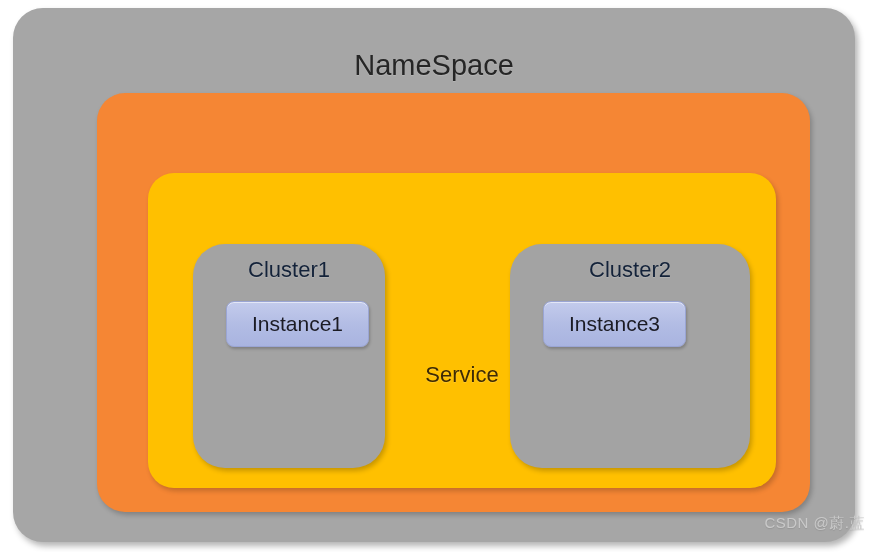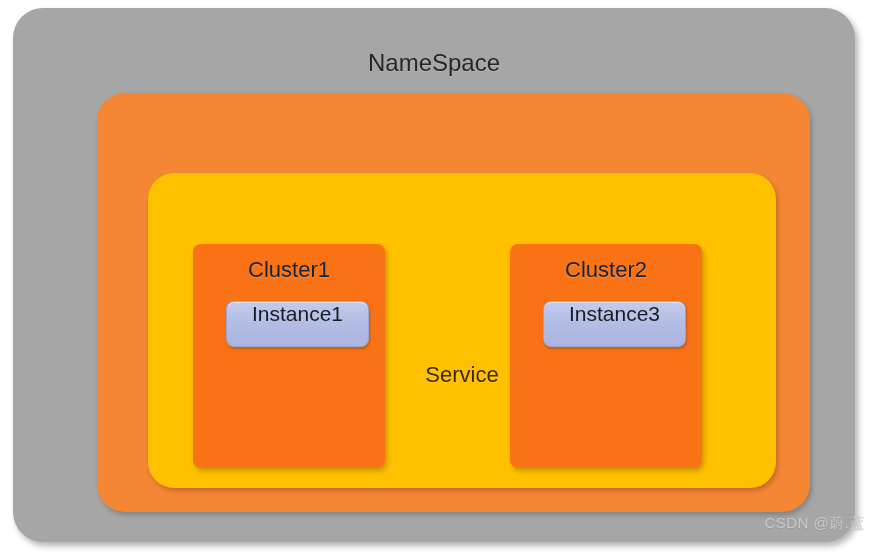--- a/index.html
+++ b/index.html
@@ -53,42 +53,42 @@
     border-radius: 26px;
     box-shadow: 2px 3px 5px rgba(0,0,0,0.20);
   }
 
   
   .cluster-box {
     position: absolute;
     top: 71px;
     width: 192px;
     height: 224px;
-    background: #f97316;
-    border-radius: 8px;
+    background: #a3a3a3;
+    border-radius: 32px;
     box-shadow: 2px 3px 5px rgba(0,0,0,0.22);
   }
   .cluster-1 { left: 45px; }
-  .cluster-2 { left: 362px; }
+  .cluster-2 { left: 362px; padding-left: 48px; }
 
   
   .section-title {
     position: absolute;
     left: 0;
     width: 100%;
     text-align: center;
     color: #1a1a1a;
     font-weight: 400;
     text-shadow: 0 1px 1px rgba(255,255,255,0.18);
     white-space: nowrap;
     pointer-events: none;
   }
   .title-namespace {
     top: 41px;
-    font-size: 24px;
+    font-size: 29px;
     color: #262626;
   }
   .title-group {
     top: 122px;
     font-size: 23px;
     color: #2b1d0d;
   }
   .title-service {
     top: 189px;
     font-size: 22px;
@@ -104,20 +104,21 @@
   .instance {
     position: absolute;
     left: 33px;
     width: 141px;
     height: 44px;
     border-radius: 8px;
     background: linear-gradient(180deg, #c3cbec 0%, #b2bce4 52%, #a9b4e0 100%);
     border: 1px solid #9aa5d4;
     box-shadow: 1px 2px 3px rgba(0,0,0,0.22), inset 0 1px 0 rgba(255,255,255,0.55);
     display: flex;
+    align-items: center;
     justify-content: center;
   }
   .instance-a { top: 57px; }
   .instance-b { top: 135px; }
   .instance-label {
     font-size: 21px;
     color: #1b1b24;
     white-space: nowrap;
   }
 

